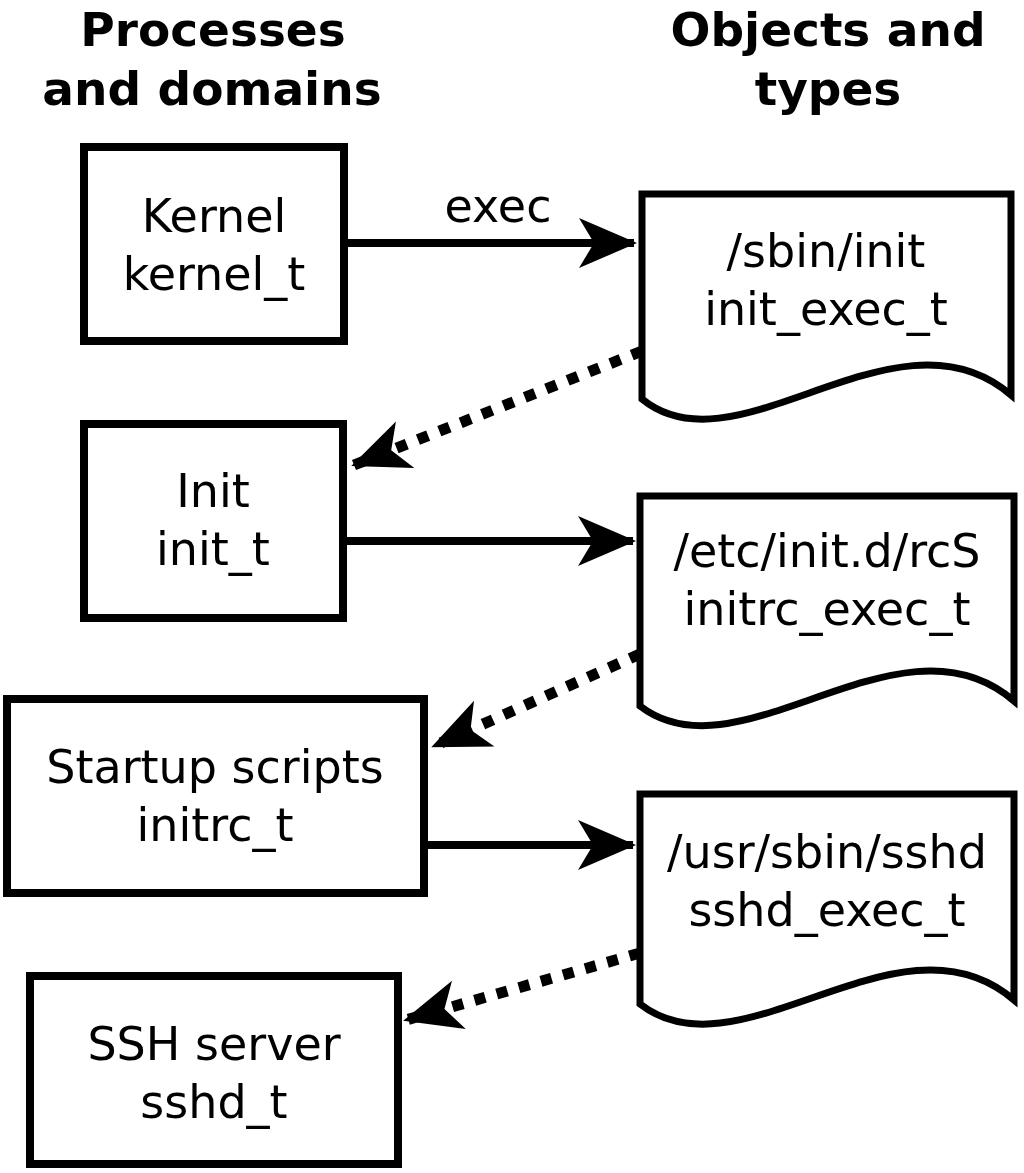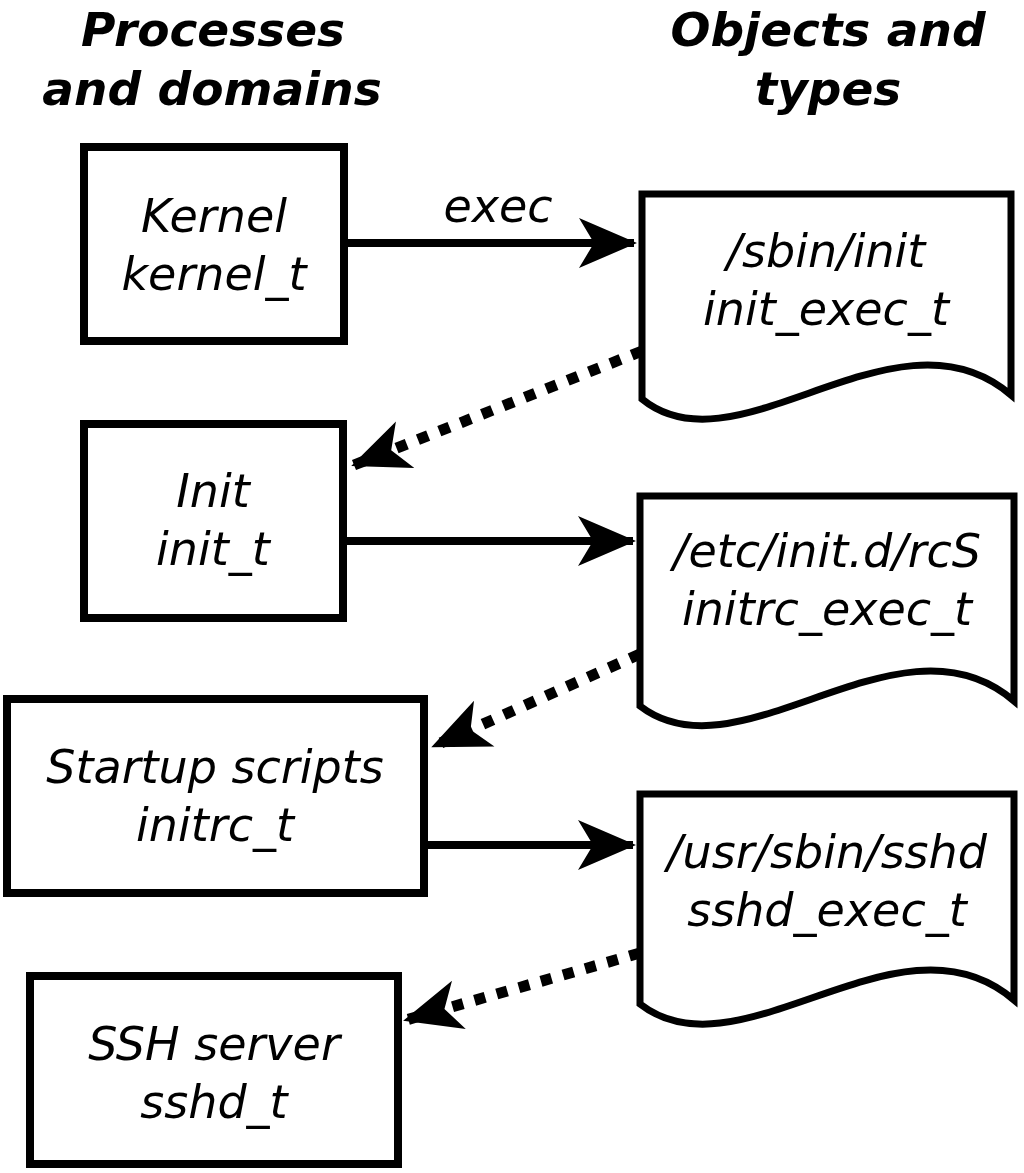--- a/index.html
+++ b/index.html
@@ -6,21 +6,20 @@
     margin: 0;
     padding: 0;
     background: #ffffff;
   }
   .canvas {
     position: relative;
     width: 1024px;
     height: 1173px;
     background: #ffffff;
     overflow: hidden;
-    font-style: italic;
   }
   svg {
     display: block;
     font-family: "DejaVu Sans", sans-serif;
   }
   .hdr {
     font-size: 47px;
     font-weight: bold;
     fill: #000000;
   }

